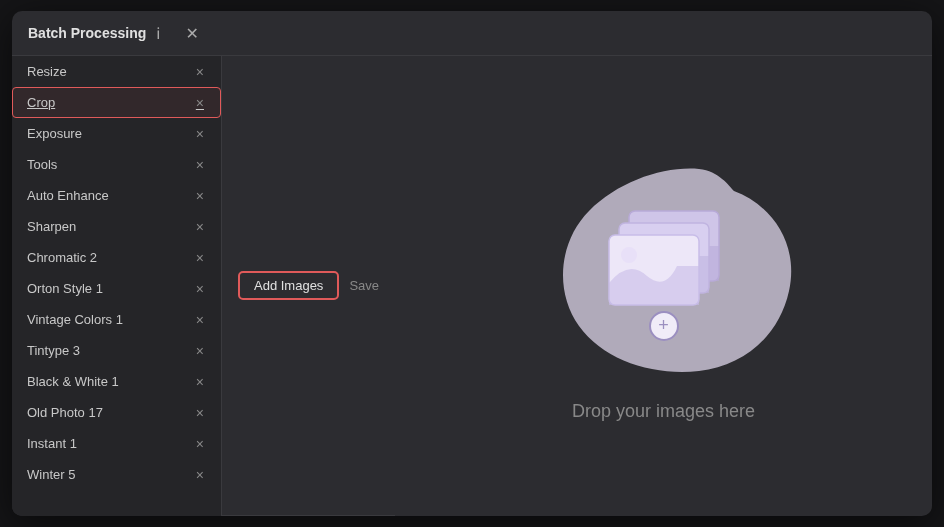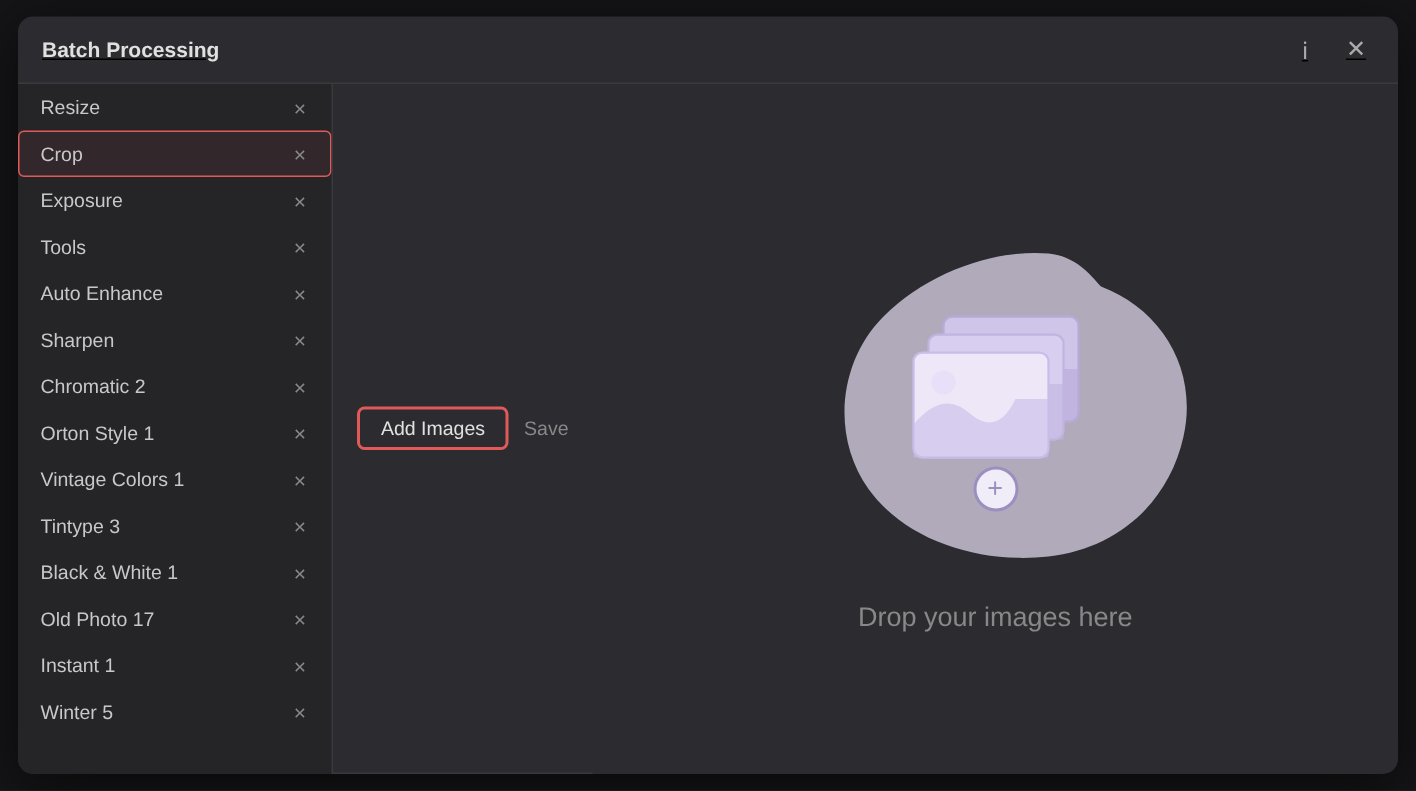--- a/index.html
+++ b/index.html
@@ -27,25 +27,24 @@
       width: 920px;
       height: 505px;
       display: flex;
       flex-direction: column;
       overflow: hidden;
       box-shadow: 0 8px 40px rgba(0,0,0,0.6);
     }
     .modal-header {
       display: flex;
       align-items: center;
-      justify-content: space-between;
+      justify-content: flex-start;
       padding: 10px 16px;
       border-bottom: 1px solid #3a3a3e;
       min-height: 44px;
-      text-decoration: underline;
     }
     .modal-title {
       color: #e0e0e0;
       font-size: 14px;
       font-weight: 600;
     }
     .header-icons {
       display: flex;
       gap: 10px;
       align-items: center;
@@ -101,20 +100,21 @@
       padding: 7px 14px;
       color: #c8c8c8;
       font-size: 13px;
       cursor: pointer;
       border: 1px solid transparent;
     }
     .tool-item.selected {
       border: 1.5px solid #e05a5a;
       background: rgba(224,90,90,0.07);
       border-radius: 4px;
+      text-decoration: underline;
     }
     .tool-item-remove {
       background: none;
       border: none;
       color: #888;
       cursor: pointer;
       font-size: 14px;
       line-height: 1;
       padding: 0 2px;
     }

